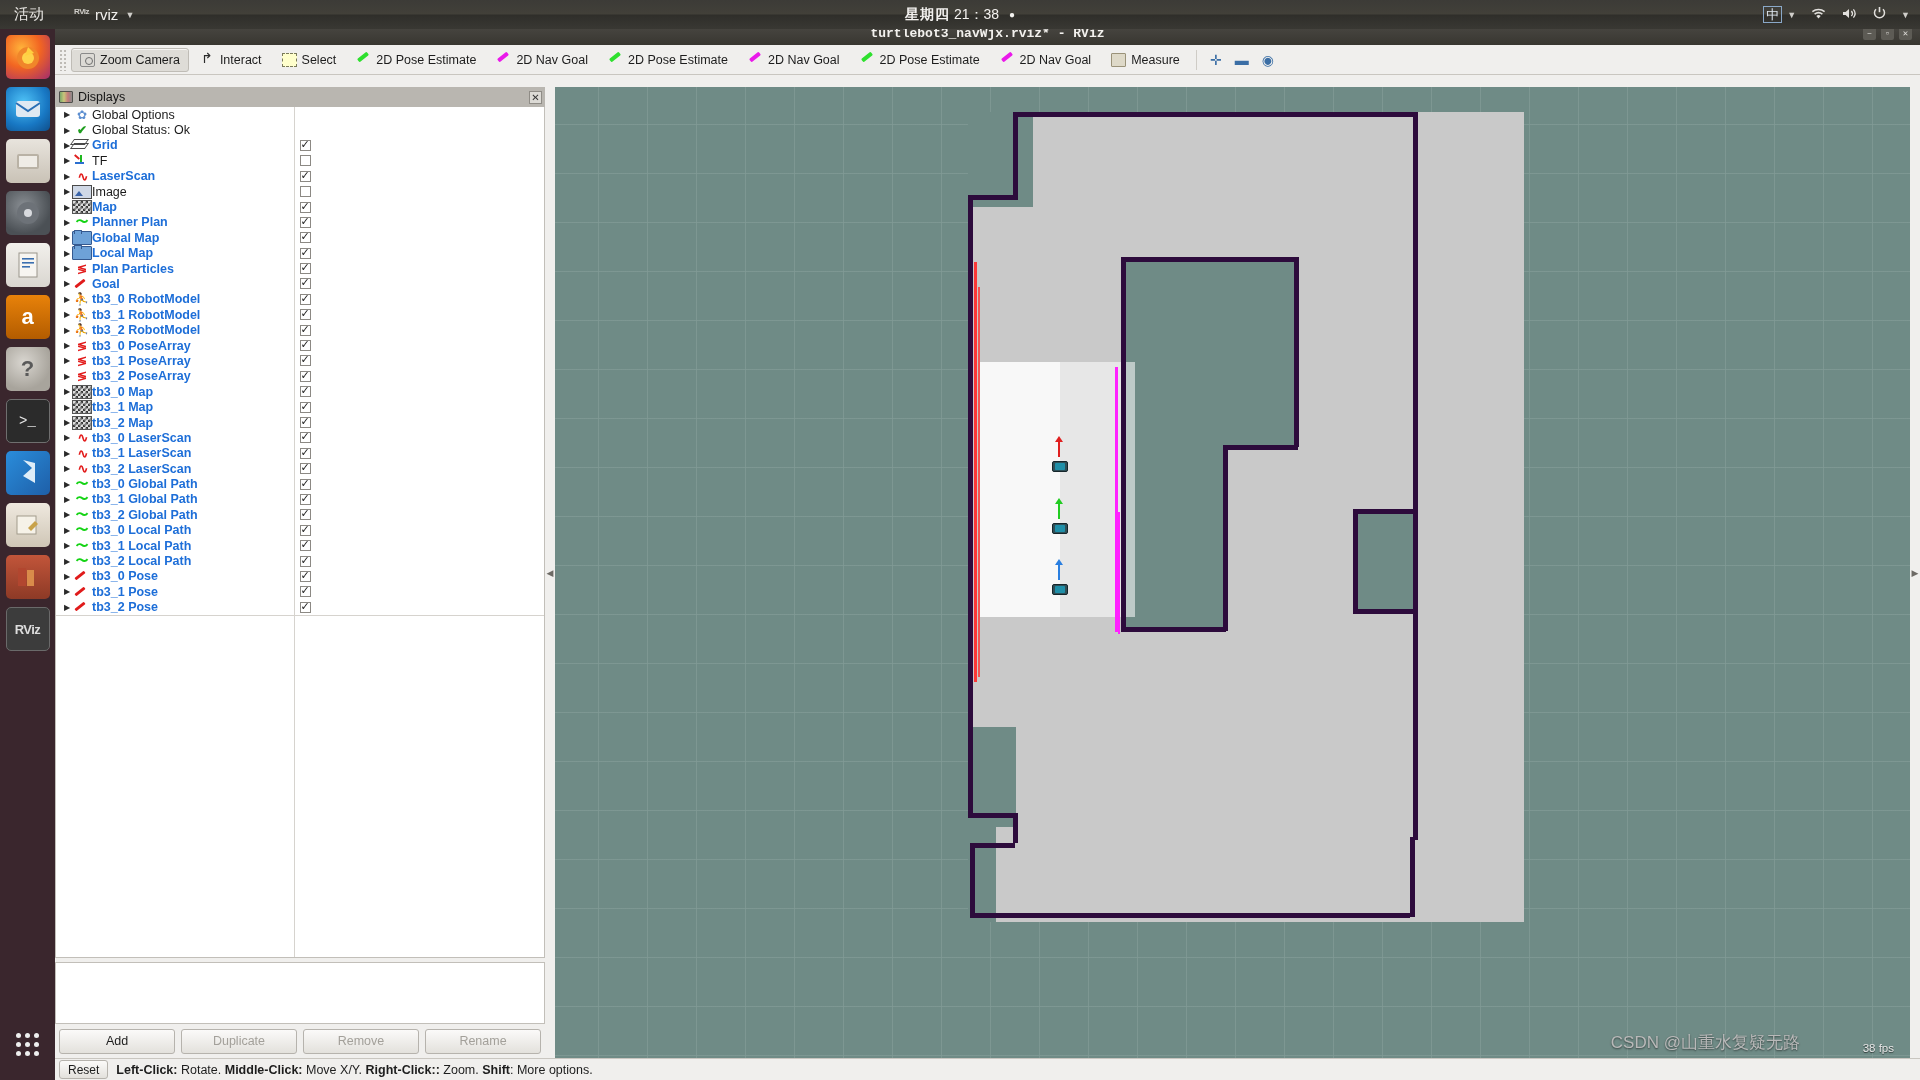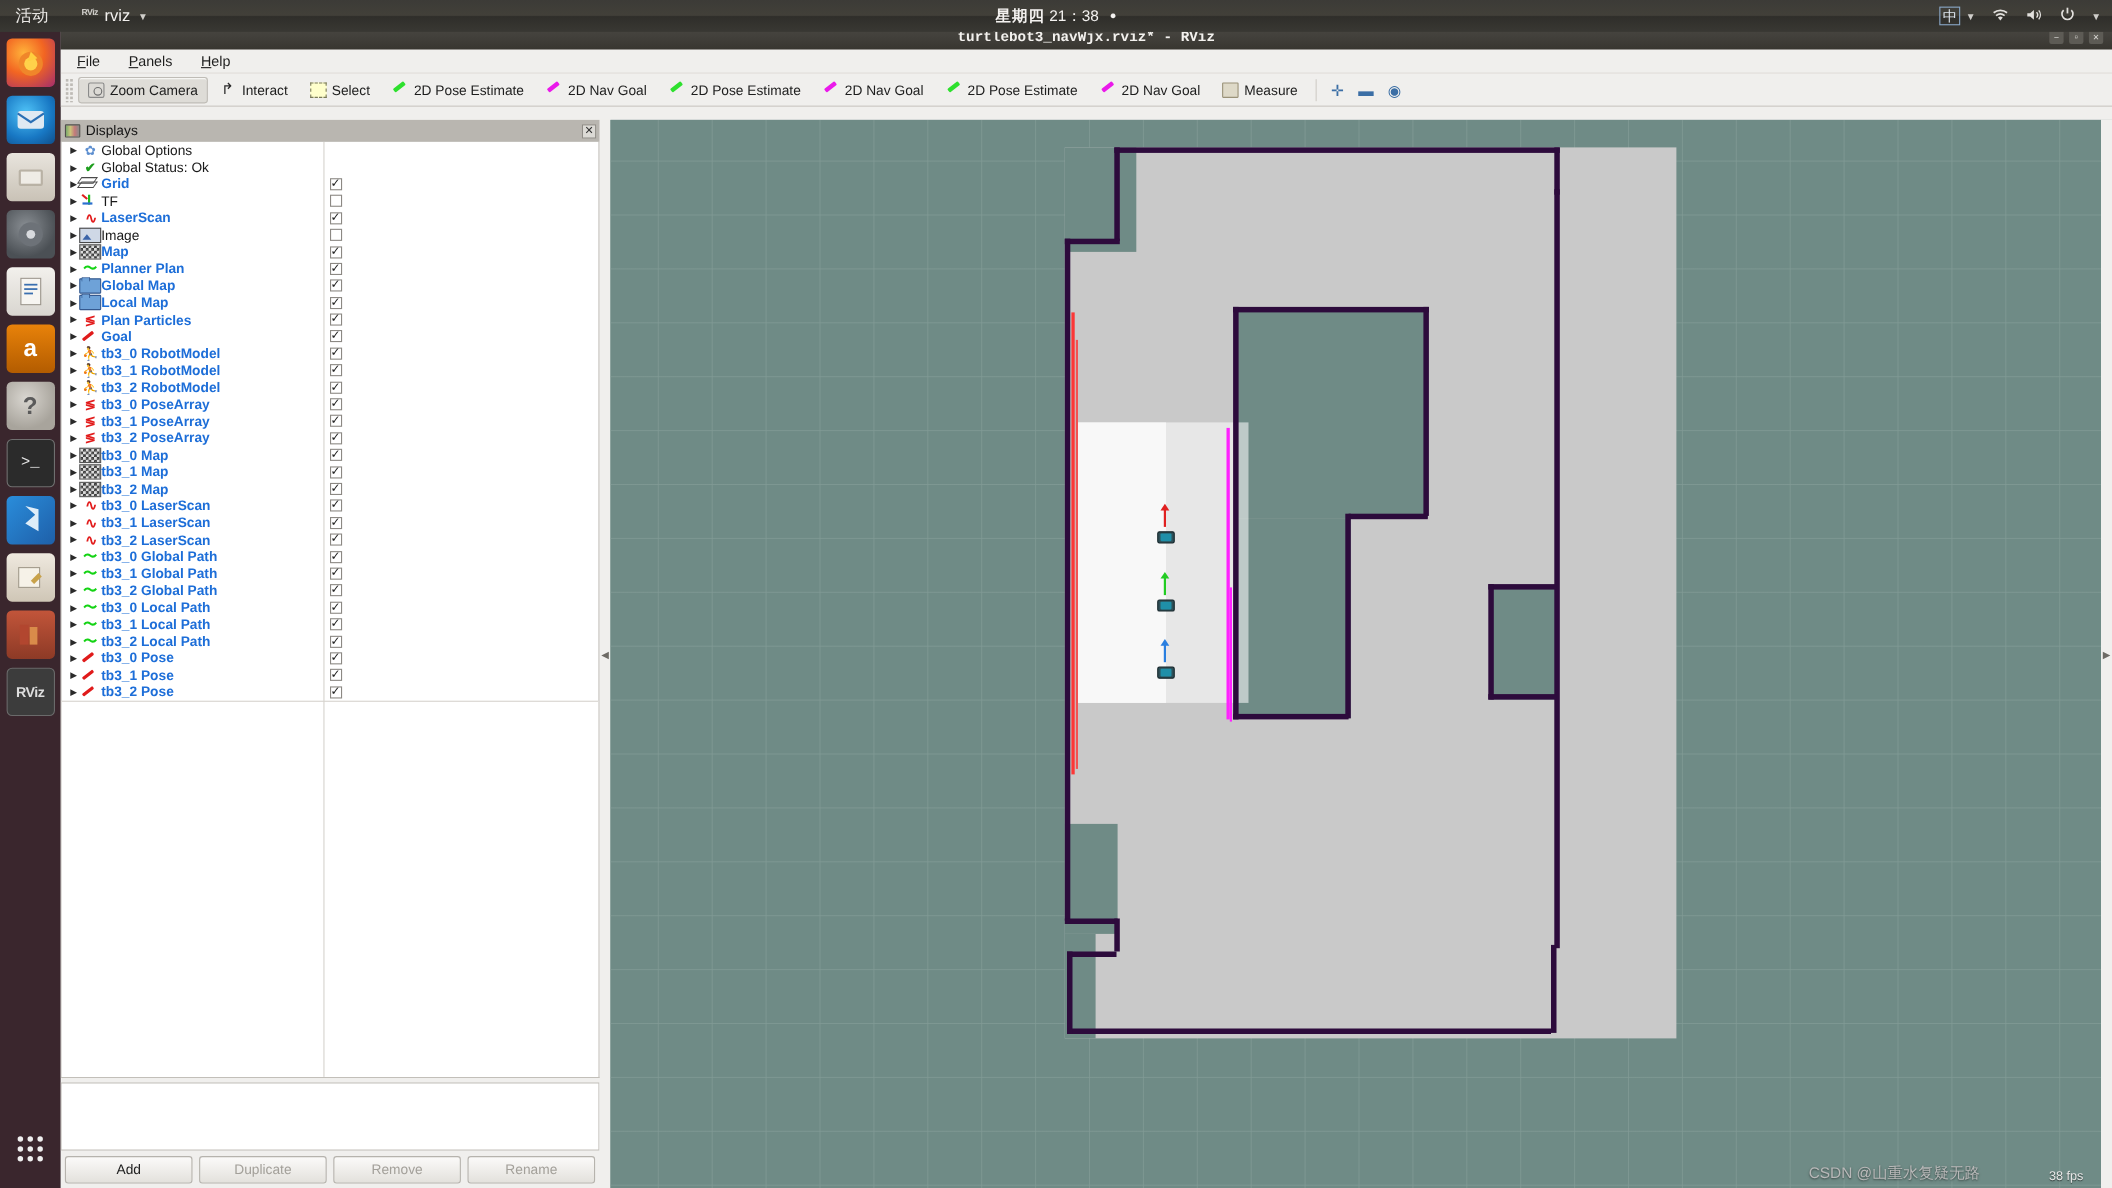--- a/index.html
+++ b/index.html
@@ -239,21 +239,21 @@
   .robot.red .arrowup:after { border-bottom-color:#e02020; }
   .robot.blue .arrowup { background:#2a7fe0; }
   .robot.blue .arrowup:after { border-bottom-color:#2a7fe0; }
   .laser-red { position:absolute; background:#ff2a2a; }
   .laser-mag { position:absolute; background:#ff22ff; }
   #fps {
     position: absolute; right: 16px; bottom: 4px; color: #e8e8e8; font-size: 11.5px;
     text-shadow: 0 1px 1px rgba(0,0,0,.6);
   }
   #watermark {
-    position: absolute; right: 110px; bottom: 4px; color: #b9b9b9; font-size: 14px;
+    position: absolute; right: 110px; bottom: 4px; color: #b9b9b9; font-size: 17px;
     text-shadow: 0 1px 2px rgba(0,0,0,.55);
   }
 
   
   #statusbar {
     height: 22px; flex: none; background: #f0efed; border-top: 1px solid #c9c6c0;
     display: flex; align-items: center; gap: 8px; padding-left: 4px; font-size: 12.5px; color: #1d1d1d;
   }
   #statusbar .resetbtn {
     height: 19px; padding: 0 8px; font-size: 12px;
@@ -383,25 +383,20 @@
 
   <div id="rviz-titlebar">
     <span>turtlebot3_navWjx.rviz* - RViz</span>
     <span class="winbtns">
       <span>‒</span>
       <span>▫</span>
       <span>✕</span>
     </span>
   </div>
 
-  <div id="menubar">
-      <div class="mi"><u>F</u>ile</div>
-      <div class="mi"><u>P</u>anels</div>
-      <div class="mi"><u>H</u>elp</div>
-    </div>
 
   <div id="toolbar">
     <div class="handle"></div>
   <div class="tbtn active">
         <span class="ti ti-camera"></span>
         <span>Zoom Camera</span>
       </div>
       <div class="tbtn">
         <span class="ti ti-interact"></span>
         <span>Interact</span>
@@ -791,13 +786,17 @@
 
         <div id="watermark">CSDN @山重水复疑无路</div>
         <div id="fps">38 fps</div>
       </div>
       <div id="rsplitter">
         <span>▶</span>
       </div>
     </div>
   </div>
 
+  <div id="statusbar">
+    <div class="resetbtn">Reset</div>
+    <div class="hint"><b>Left-Click:</b><span> Rotate. </span><b>Middle-Click:</b><span> Move X/Y. </span><b>Right-Click::</b><span> Zoom. </span><b>Shift</b><span>: More options.</span></div>
+  </div>
 </div>
 
 </body></html>

